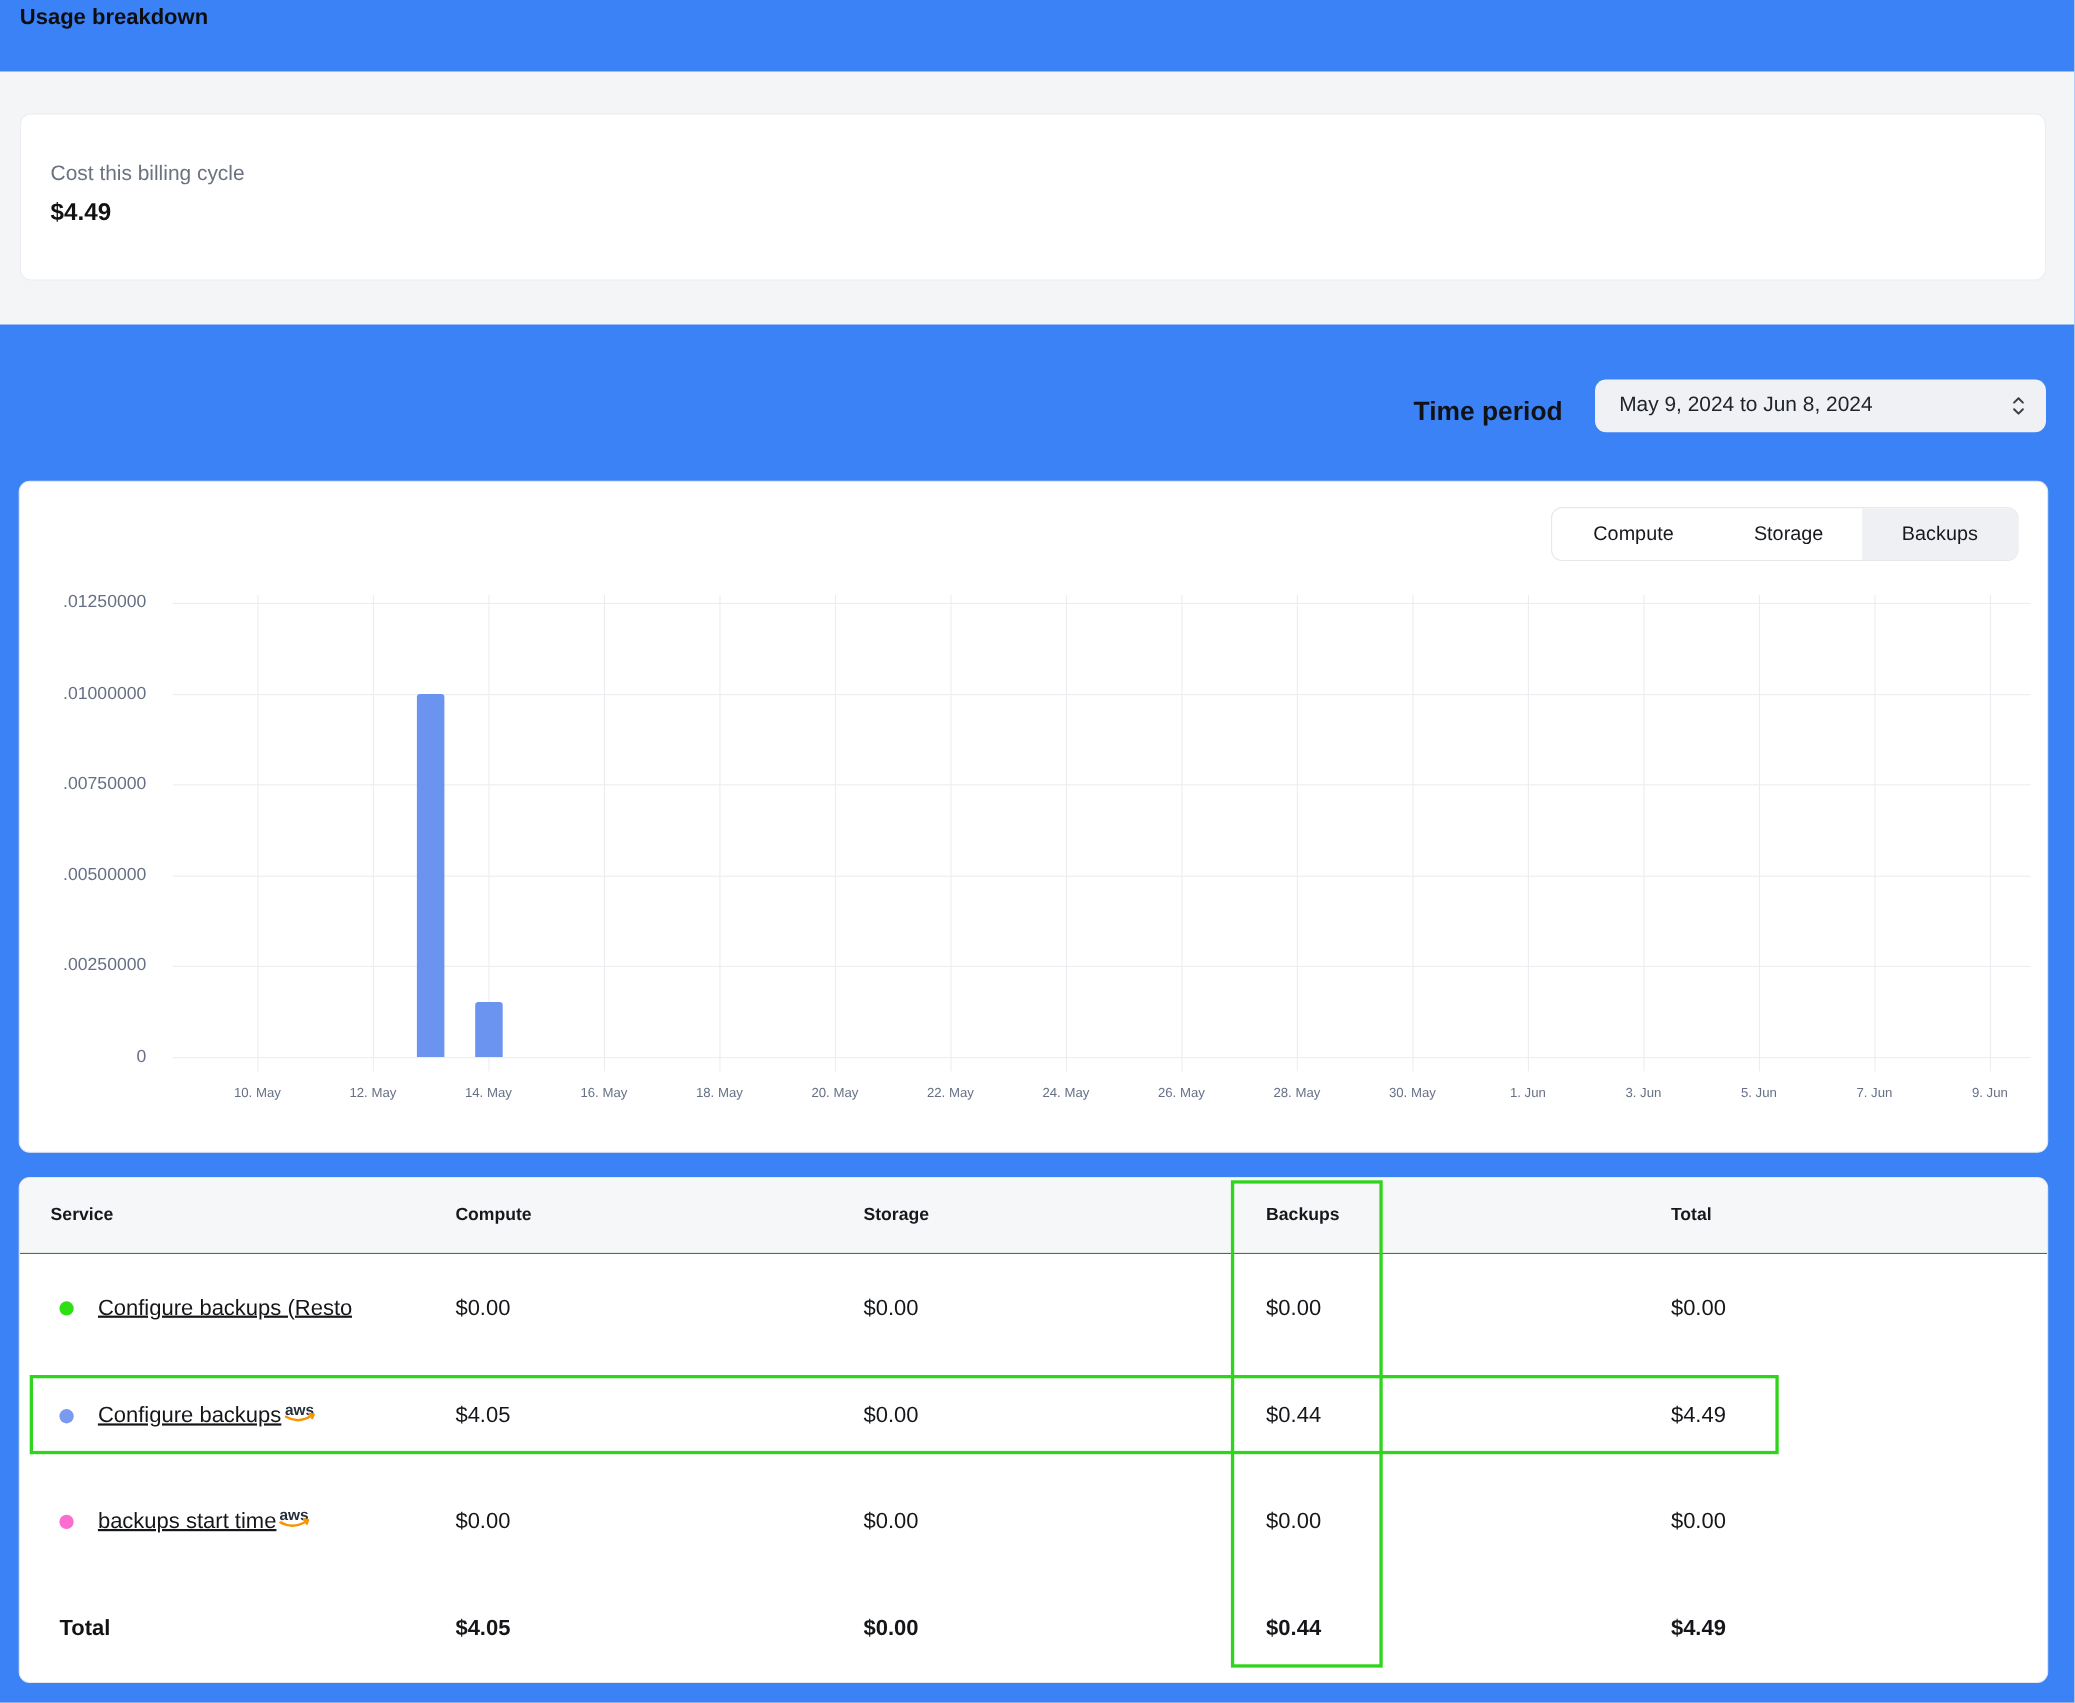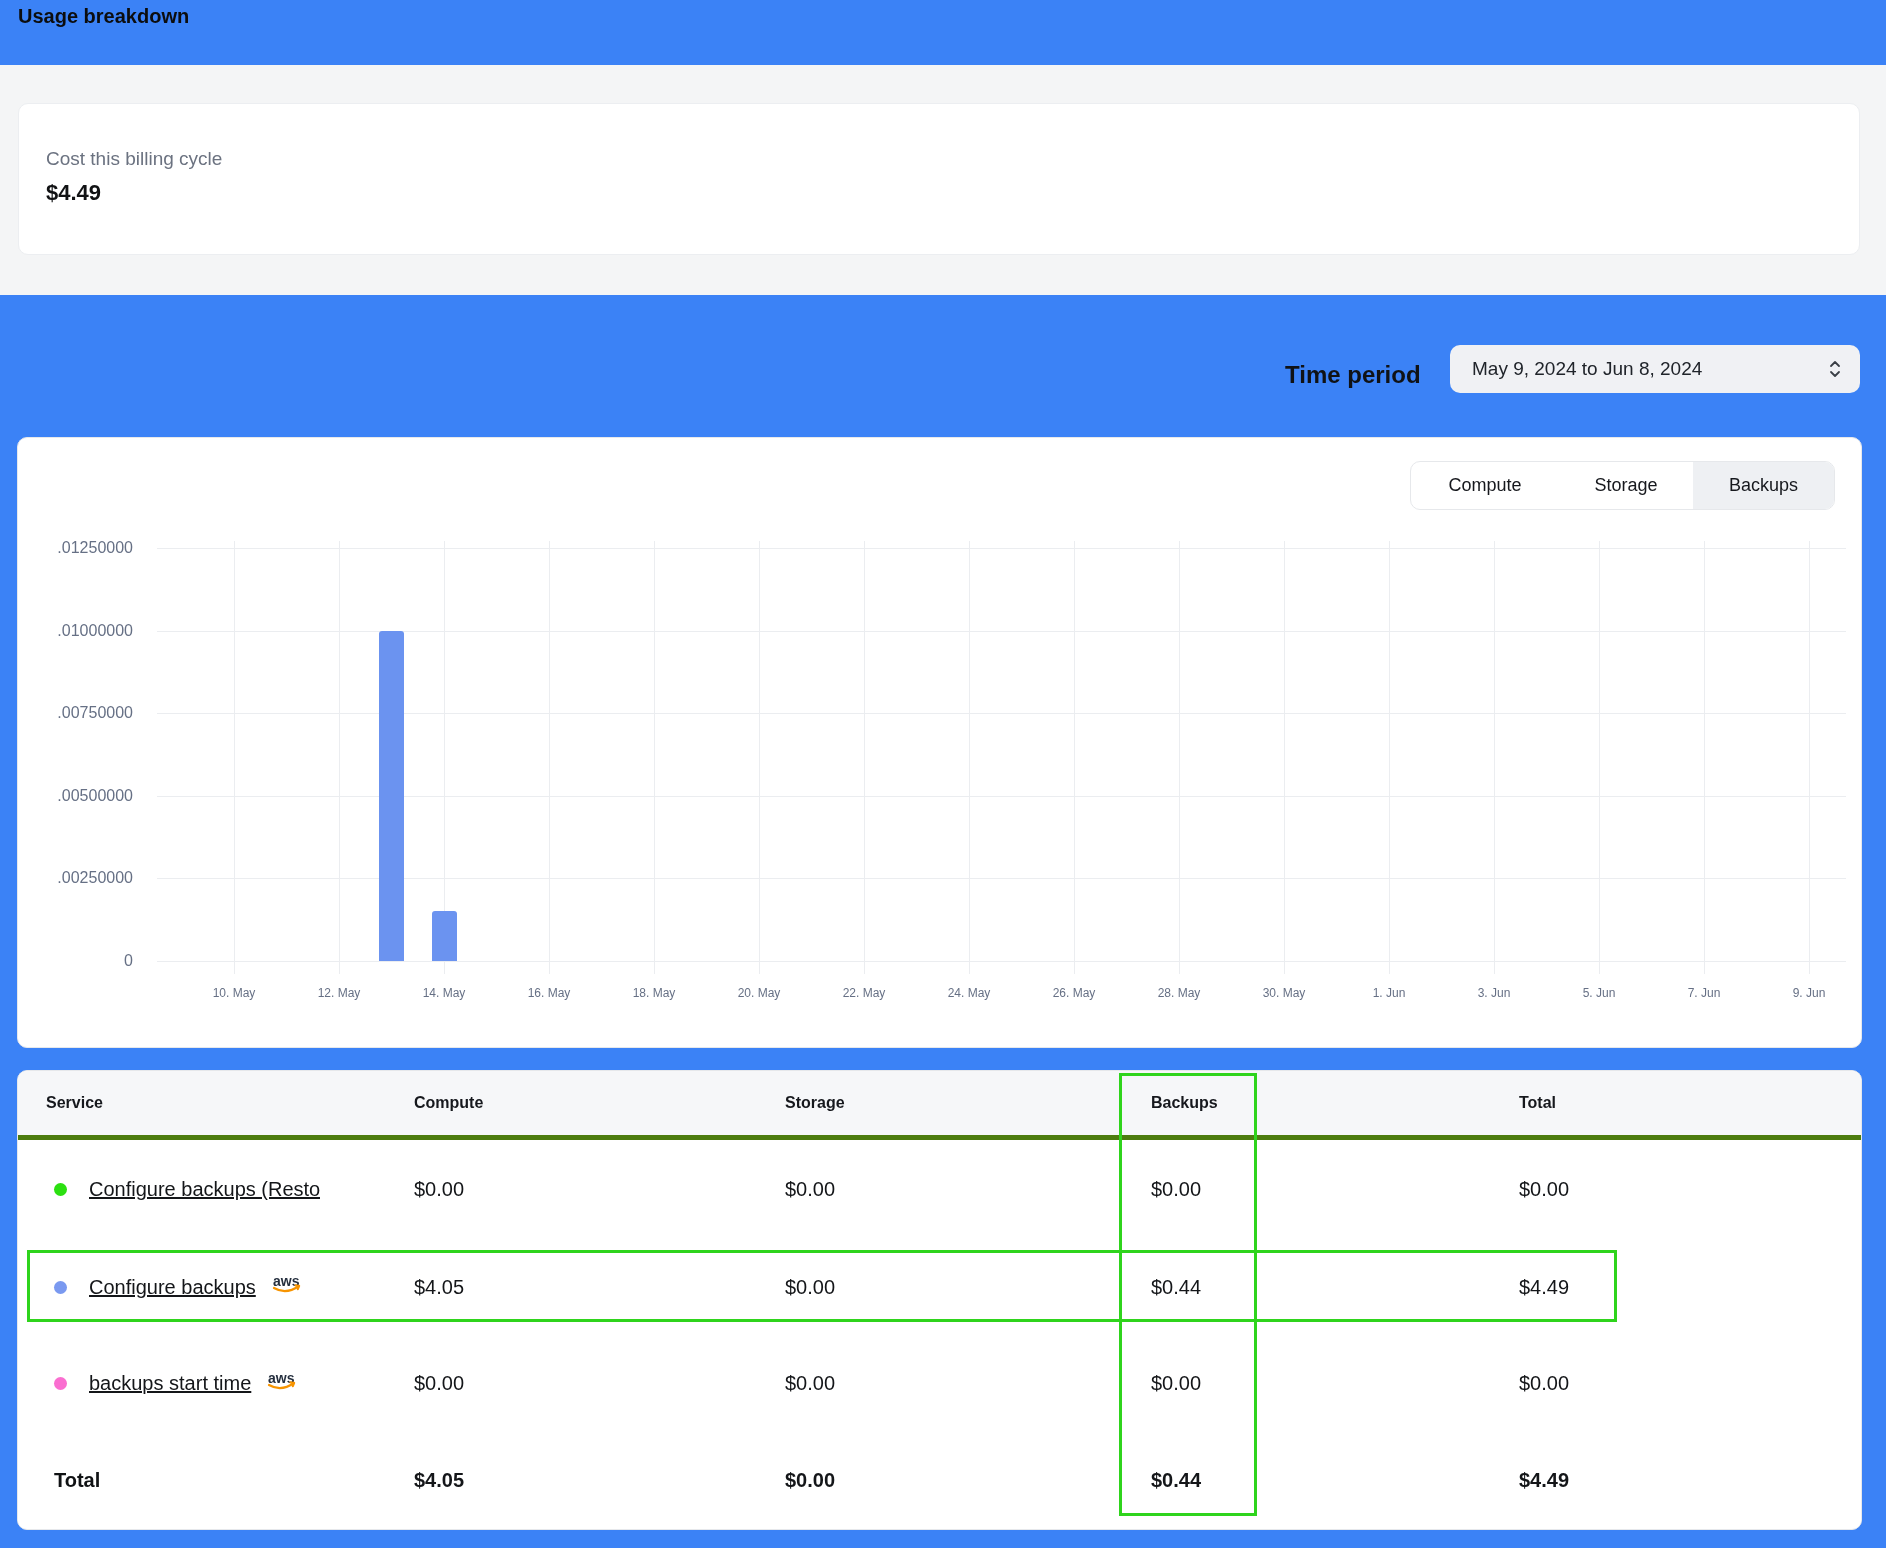--- a/index.html
+++ b/index.html
@@ -30,30 +30,30 @@
 
   .hgrid{position:absolute;height:1px;background:#ebedf0;}
   .vgrid{position:absolute;width:1px;background:#ebedf0;}
   .ylab{position:absolute;font-size:16px;color:#667085;text-align:right;width:115px;transform:translateY(-9px);right:auto;}
   .xlab{position:absolute;font-size:12px;color:#667085;text-align:center;width:104px;}
   .bar{position:absolute;width:25px;border-radius:3px 3px 0 0;cursor:pointer;}
 
   
   #table-card{left:17px;top:1070px;width:1843px;height:458px;background:#fff;border:1px solid #e6e8eb;border-radius:10px;overflow:hidden;}
   .tgrid{display:grid;grid-template-columns:368px 371px 366px 368px auto;align-items:center;padding-left:28px;box-sizing:border-box;}
-  #thead{height:69px;background:#f6f7f9;border-bottom:5px solid #4d7c0f;}
+  #thead{height:69px;background:#f6f7f9;border-bottom:1px solid #4d7c0f;}
   .th{font-size:16px;font-weight:700;color:#16181d;}
   .trow{background:#fff;}
   .trow.r0{height:99px;} .trow.r1{height:96px;} .trow.r2{height:97px;} .trow.rt{height:96px;}
   .cell{font-size:20px;color:#141619;}
   .svc{display:flex;align-items:center;}
   .dot{width:13px;height:13px;border-radius:50%;margin-left:8px;flex:0 0 auto;}
   .svc-name{margin-left:22px;font-size:20px;color:#141619;white-space:nowrap;text-decoration:underline;}
   .svc-name.clip{max-width:272px;overflow:hidden;}
-  .aws{margin-left:14px;flex:0 0 auto;}
+  .aws{flex:0 0 auto;}
   .total-label{font-size:20px;font-weight:700;color:#101214;}
   .bold .cell{font-weight:700;}
 
   
   .anno{position:absolute;border:3px solid #2fd41c;box-sizing:border-box;pointer-events:none;}
   #anno-col{left:1119px;top:1073px;width:138px;height:443px;}
   #anno-row{left:27px;top:1250px;width:1590px;height:72px;}
 </style>
 </head>
 <body>

